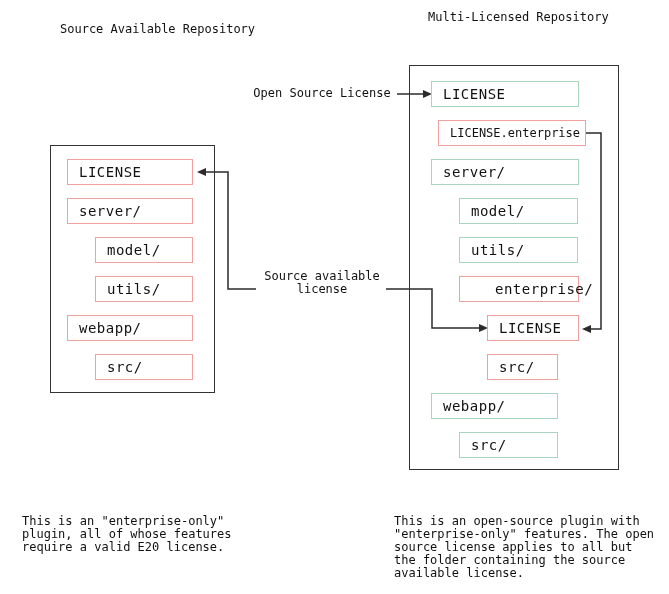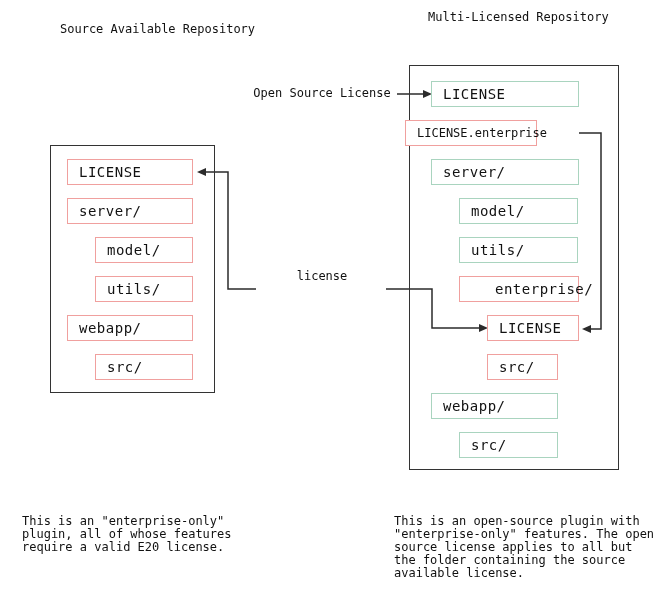--- a/index.html
+++ b/index.html
@@ -90,33 +90,34 @@
 <div class="box red" style="left:67px; top:159px; width:126px;">LICENSE</div>
 <div class="box red" style="left:67px; top:198px; width:126px;">server/</div>
 <div class="box red" style="left:95px; top:237px; width:98px;">model/</div>
 <div class="box red" style="left:95px; top:276px; width:98px;">utils/</div>
 <div class="box red" style="left:67px; top:315px; width:126px;">webapp/</div>
 <div class="box red" style="left:95px; top:354px; width:98px;">src/</div>
 
 <div class="repo-outline" style="left:409px; top:65px; width:210px; height:405px;"></div>
 
 <div class="box green" style="left:431px; top:81px; width:148px;">LICENSE</div>
-<div class="box red small" style="left:405px; top:120px; width:132px;">LICENSE.enterprise</div>
+<div class="box red small" style="left:438px; top:120px; width:148px;">LICENSE.enterprise</div>
 <div class="box green" style="left:431px; top:159px; width:148px;">server/</div>
 <div class="box green" style="left:459px; top:198px; width:119px;">model/</div>
 <div class="box green" style="left:459px; top:237px; width:119px;">utils/</div>
 <div class="box red" style="left:459px; top:276px; width:120px;padding-left:35px;">enterprise/</div>
 <div class="box red" style="left:487px; top:315px; width:92px;">LICENSE</div>
 <div class="box red" style="left:487px; top:354px; width:71px;">src/</div>
 <div class="box green" style="left:431px; top:393px; width:127px;">webapp/</div>
 <div class="box green" style="left:459px; top:432px; width:99px;">src/</div>
 
 <div class="annotation" style="left:252px; top:87px; width:140px; text-align:center;">Open Source License</div>
 
 <div class="annotation" style="left:252px; top:270px; width:140px; text-align:center; white-space:normal;">
+  <div>Source available</div>
   <div>license</div>
 </div>
 
 <div class="caption" style="left:22px; top:515px;">This is an "enterprise-only"
 plugin, all of whose features
 require a valid E20 license.</div>
 <div class="caption" style="left:394px; top:515px;">This is an open-source plugin with
 "enterprise-only" features. The open
 source license applies to all but
 the folder containing the source

